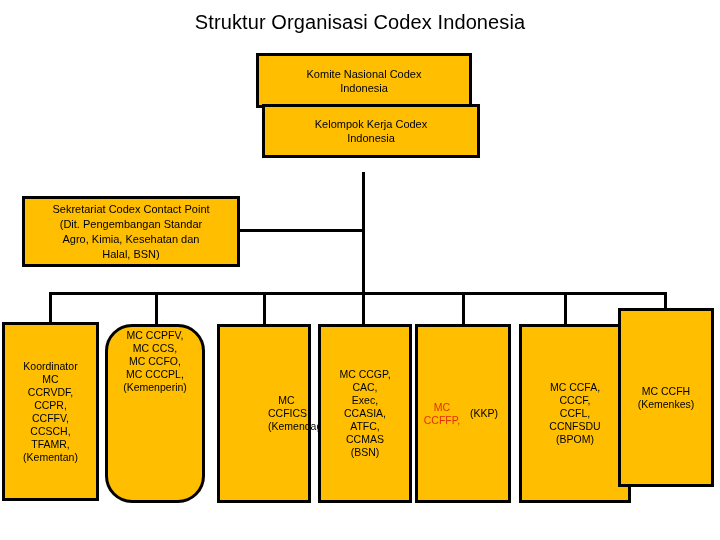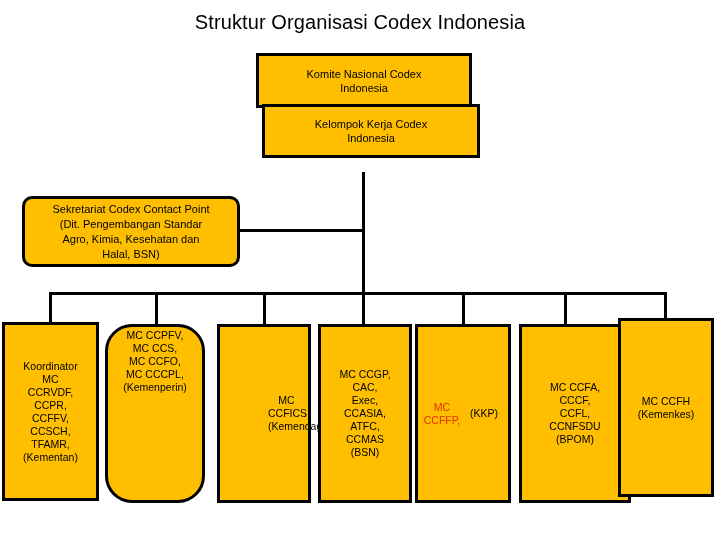--- a/index.html
+++ b/index.html
@@ -95,21 +95,21 @@
   <div class="node top-node" style="left:256px; top:53px; width:216px; height:55px;">
     <span class="node-text">Komite Nasional Codex
 Indonesia</span>
   </div>
 
   <div class="node top-node" style="left:253px; top:104px; width:218px; height:54px;margin-left:9px;">
     <span class="node-text">Kelompok Kerja Codex
 Indonesia</span>
   </div>
 
-  <div class="node sekretariat" style="left:22px; top:196px; width:218px; height:71px;border-radius:10px;">
+  <div class="node sekretariat" style="left:22px; top:196px; width:218px; height:71px;">
     <span class="node-text">Sekretariat Codex Contact Point
 (Dit. Pengembangan Standar
 Agro, Kimia, Kesehatan dan
 Halal, BSN)</span>
   </div>
 
   <div class="node" style="left:2px; top:322px; width:97px; height:179px;">
     <span class="node-text">Koordinator
 MC
 CCRVDF,
@@ -149,18 +149,18 @@
   </div>
 
   <div class="node" style="left:519px; top:324px; width:112px; height:179px;">
     <span class="node-text">MC CCFA,
 CCCF,
 CCFL,
 CCNFSDU
 (BPOM)</span>
   </div>
 
-  <div class="node" style="left:618px; top:318px; width:96px; height:179px;">
+  <div class="node" style="left:618px; top:308px; width:96px; height:179px;">
     <span class="node-text">MC CCFH
 (Kemenkes)</span>
   </div>
 
 </div>
 
 </body></html>

